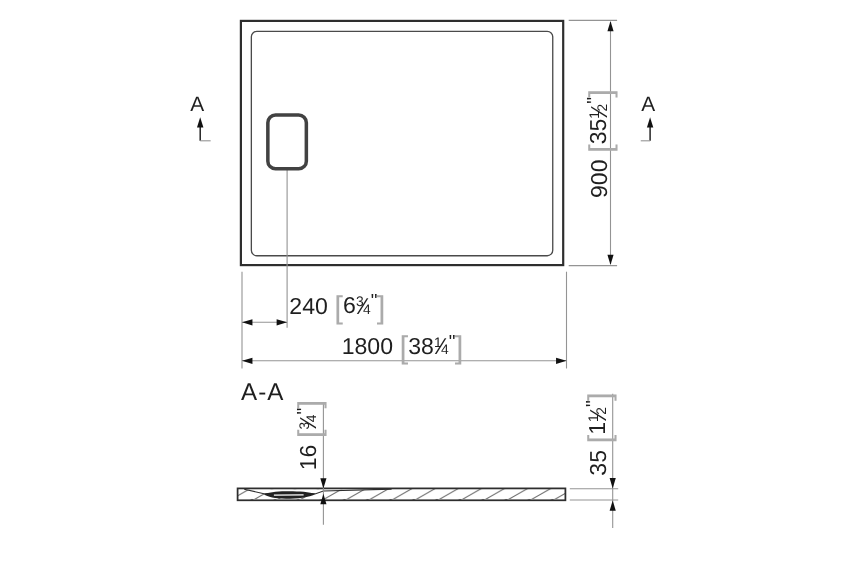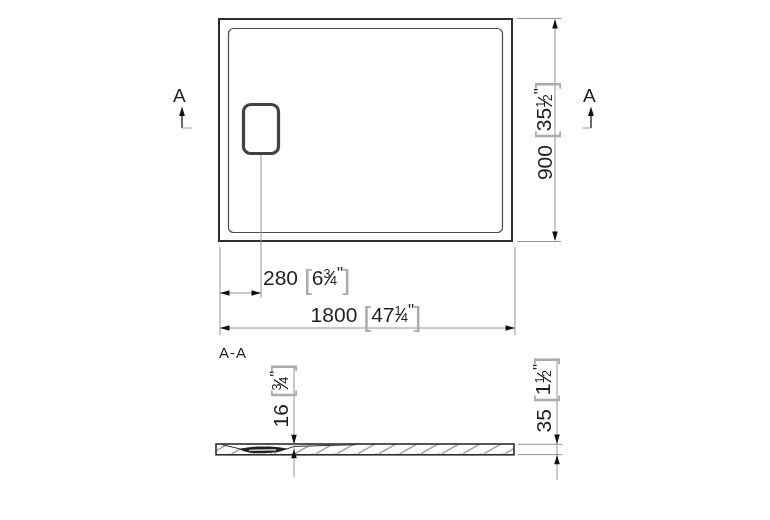--- a/index.html
+++ b/index.html
@@ -21,21 +21,21 @@
   .thin{stroke:#2e2e2e;stroke-width:1;fill:none;}
   .slabline{stroke:#2e2e2e;stroke-width:1.6;fill:none;}
   
   .lbl{
     position:absolute;
     font-size:21px;line-height:27px;height:27px;
     color:#1f1f1f;white-space:nowrap;
   }
   .rot{transform:rotate(-90deg);}
   .mlet{position:absolute;font-size:19px;color:#1f1f1f;}
-  .seclbl{position:absolute;font-size:15px;color:#1f1f1f;letter-spacing:1px;}
+  .seclbl{position:absolute;font-size:22px;color:#1f1f1f;letter-spacing:1px;}
   .mm{margin-right:0.28em;}
   .bk{color:#ababab;font-size:1.36em;font-weight:300;vertical-align:-0.14em;}
   .fr-n{font-size:0.60em;vertical-align:0.52em;margin-right:-0.06em;}
   .fr-s{margin:0 -0.06em;}
   .fr-d{font-size:0.60em;vertical-align:-0.04em;margin-left:-0.06em;}
   .in{font-size:0.82em;vertical-align:0.34em;letter-spacing:-0.04em;}
 </style>
 </head>
 <body>
 
@@ -110,25 +110,25 @@
       <line x1="557" y1="358" x2="557" y2="480" class="dim"></line>
       <polygon points="557,444 554.2,434.6 559.8,434.6" class="arr"></polygon>
       <polygon points="557,454.9 554.2,464.3 559.8,464.3" class="arr"></polygon>
     </g>
   </svg>
 
   <div class="mlet" style="left:173px;top:85px;">A</div>
   <div class="mlet" style="left:583px;top:85px;">A</div>
 
   <div class="lbl" style="left:266px;top:297px;width:200px;text-align:center;">
-    <span class="mm">1800</span><span class="bk">[</span><span>47</span><span class="fr-n">1</span><span class="fr-s">⁄</span><span class="fr-d">4</span><span class="in">"</span><span class="bk">]</span>
+    <span class="mm">1800</span><span class="bk">[</span><span>38</span><span class="fr-n">1</span><span class="fr-s">⁄</span><span class="fr-d">4</span><span class="in">"</span><span class="bk">]</span>
   </div>
 
   <div class="lbl" style="left:263px;top:260px;">
-    <span class="mm">280</span><span class="bk">[</span><span>6</span><span class="fr-n">3</span><span class="fr-s">⁄</span><span class="fr-d">4</span><span class="in">"</span><span class="bk">]</span>
+    <span class="mm">240</span><span class="bk">[</span><span>6</span><span class="fr-n">3</span><span class="fr-s">⁄</span><span class="fr-d">4</span><span class="in">"</span><span class="bk">]</span>
   </div>
 
   <div class="lbl rot" style="left:470px;top:117px;width:140px;text-align:center;">
     <span class="mm">900</span><span class="bk">[</span><span>35</span><span class="fr-n">1</span><span class="fr-s">⁄</span><span class="fr-d">2</span><span class="in">"</span><span class="bk">]</span>
   </div>
 
   <div class="seclbl" style="left:219px;top:344px;">A-A</div>
 
   <div class="lbl rot" style="left:236px;top:382px;width:80px;text-align:center;">
     <span class="mm">16</span><span class="bk">[</span><span></span><span class="fr-n">3</span><span class="fr-s">⁄</span><span class="fr-d">4</span><span class="in">"</span><span class="bk">]</span>

